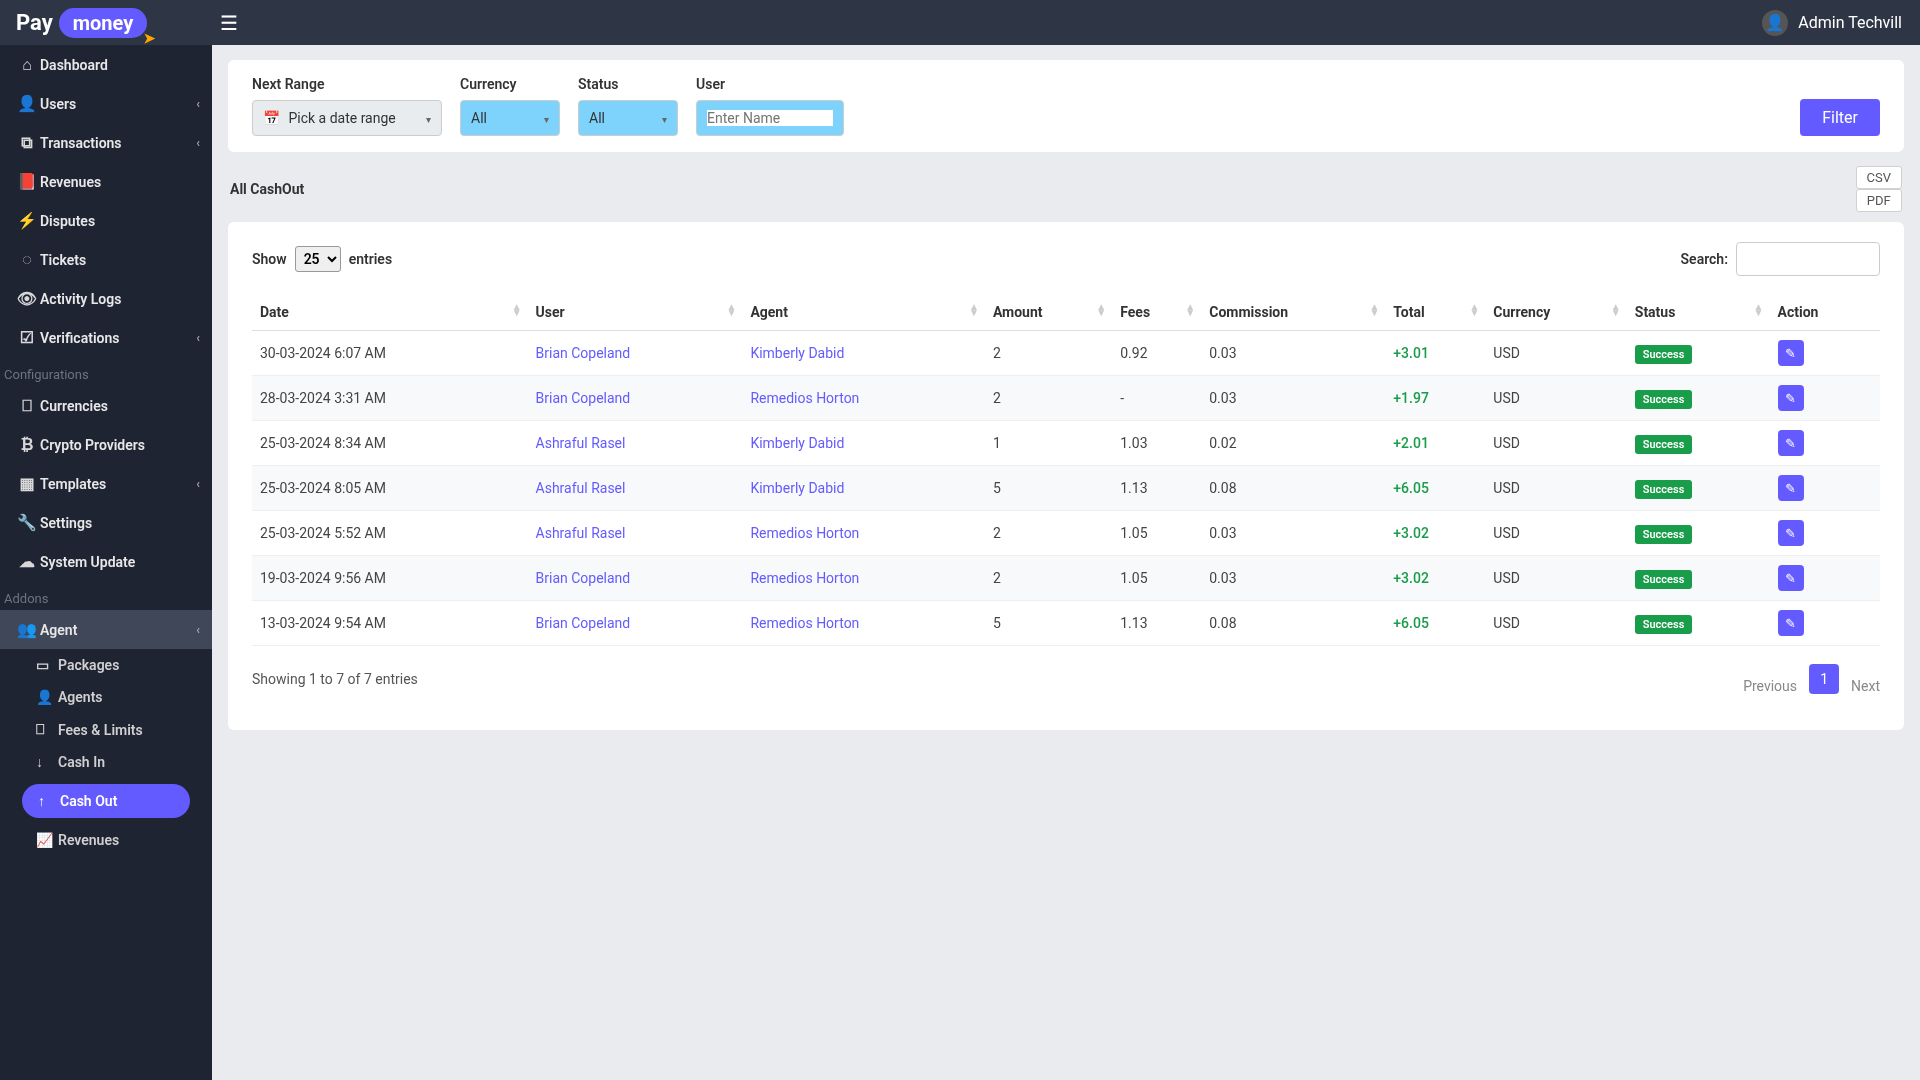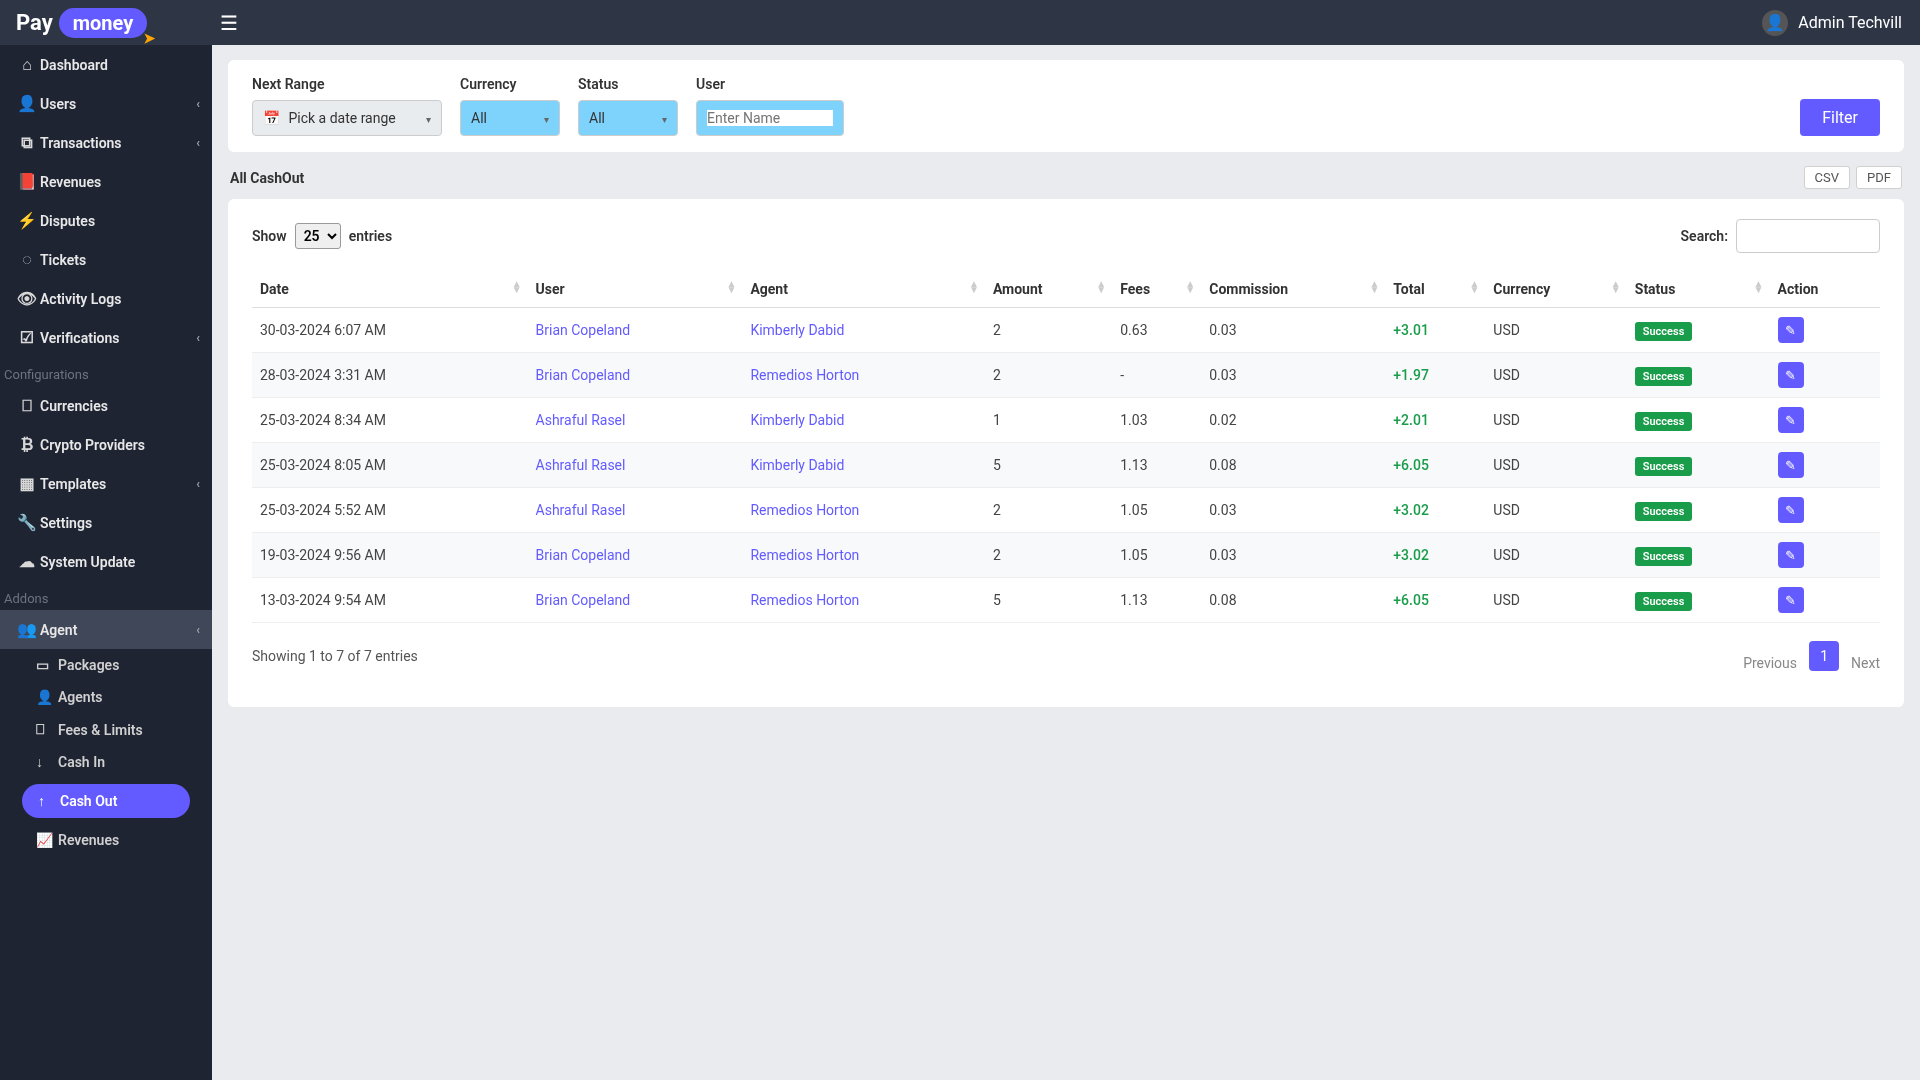--- a/index.html
+++ b/index.html
@@ -28,21 +28,21 @@
 .filt-group label { display:block; font-size:14px; font-weight:600; color:#333; margin-bottom:8px; }
 .filt-control { height:36px; background:#7dd3fc; border:1px solid #ccc; border-radius:4px; padding:0 10px; font-size:14px; display:flex; align-items:center; justify-content:space-between; gap:8px; }
 .filt-daterange { background:#e9ecef; width:190px; }
 .filt-select { width:100px; }
 .filt-select-wide { width:100px; }
 .filt-input { width:148px; }
 .filt-input input { border:none; outline:none; width:100%; font-size:14px; }
 .btn-filter { margin-left:auto; background:#635bff; color:#fff; border:none; border-radius:4px; padding:9px 22px; font-size:16px; cursor:pointer; }
 .section-head { display:flex; align-items:center; margin:14px 2px 10px; }
 .section-title { font-weight:700; color:#333; font-size:14px; }
-.export-btns { margin-left:auto; display:flex; gap:6px; }
+.export-btns { margin-left:auto; display:flex; gap:0;flex-direction:column; }
 .export-btn { background:#fff; border:1px solid #d0d0d0; border-radius:3px; padding:3px 10px; font-size:13px; color:#555; cursor:pointer; }
 .table-card { background:#fff; border-radius:6px; padding:20px 24px 36px; }
 .table-top { display:flex; align-items:center; margin-bottom:18px; }
 .show-entries { font-size:14px; font-weight:600; color:#333; display:flex; align-items:center; gap:8px; }
 .show-entries select { border:1px solid #999; border-radius:3px; padding:3px 4px; font-size:14px; font-weight:600; }
 .search-box { margin-left:auto; display:flex; align-items:center; gap:8px; font-size:14px; font-weight:600; }
 .search-box input { border:1px solid #ccc; border-radius:4px; height:34px; width:144px; padding:0 8px; }
 table { width:100%; border-collapse:collapse; }
 thead th { text-align:left; font-size:14px; font-weight:700; color:#333; padding:10px 8px; border-bottom:1px solid #ddd; position:relative; }
 thead th .sort { position:absolute; right:6px; color:#ccc; font-size:10px; line-height:6px; }
@@ -234,21 +234,21 @@
             <th>Status<span class="sort">▲<br>▼</span></th>
             <th>Action</th>
           </tr>
         </thead>
       <tbody id="tbody">
           <tr>
     <td>30-03-2024 6:07 AM</td>
     <td><span class="link">Brian Copeland</span></td>
     <td><span class="link">Kimberly Dabid</span></td>
     <td>2</td>
-    <td>0.63</td>
+    <td>0.92</td>
     <td>0.03</td>
     <td><span class="total-pos">+3.01</span></td>
     <td>USD</td>
     <td><span class="badge-success">Success</span></td>
     <td><span class="action-btn">✎</span></td>
   </tr>
           <tr>
     <td>28-03-2024 3:31 AM</td>
     <td><span class="link">Brian Copeland</span></td>
     <td><span class="link">Remedios Horton</span></td>

